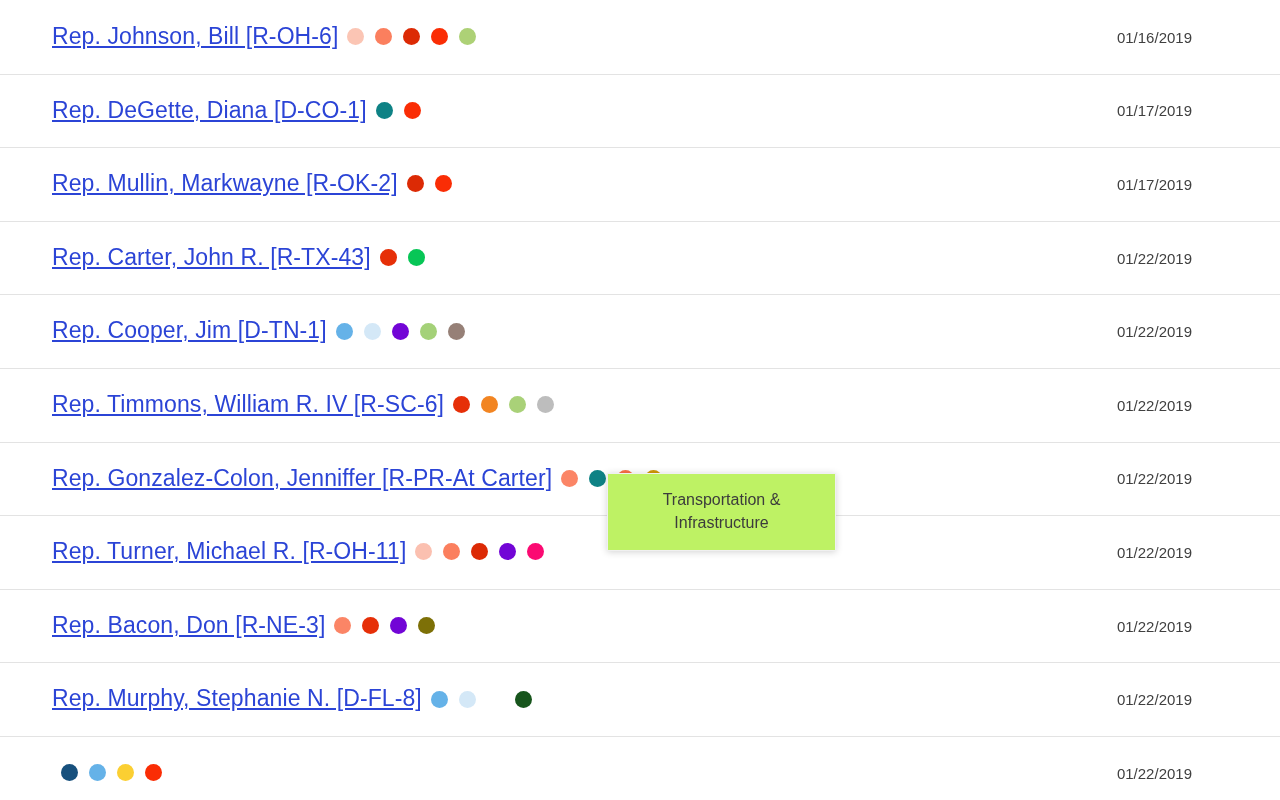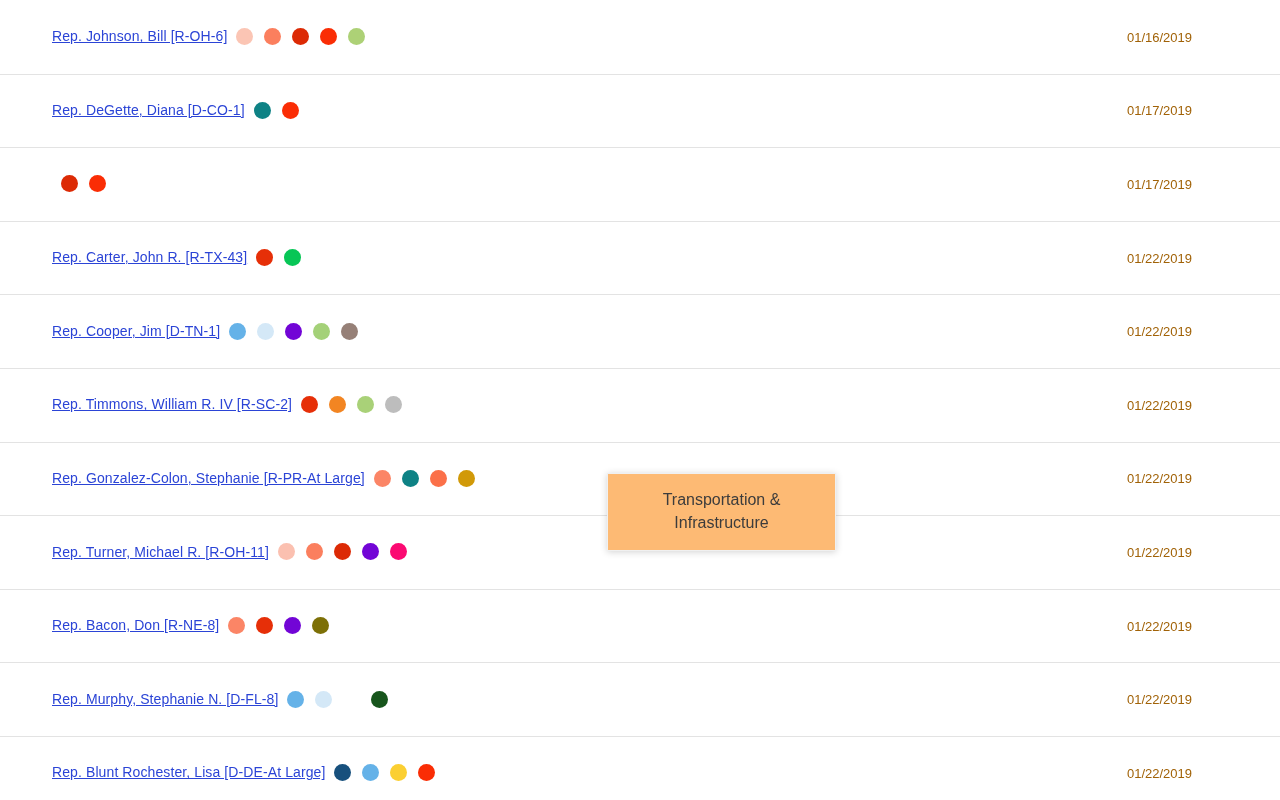--- a/index.html
+++ b/index.html
@@ -41,21 +41,21 @@
   .name-cell {
     flex: 0 0 auto;
     display: flex;
     align-items: center;
     white-space: nowrap;
   }
 
   .member-link {
     color: #2b44d6;
     text-decoration: underline;
-    font-size: 14px;
+    font-size: 23px;
     line-height: 1.2;
     letter-spacing: 0.1px;
     cursor: pointer;
   }
 
   .dots {
     display: inline-flex;
     align-items: center;
     margin-left: 9px;
   }
@@ -69,29 +69,29 @@
     cursor: pointer;
     flex: 0 0 auto;
   }
   .dot:last-child { margin-right: 0; }
 
   .date-cell {
     position: absolute;
     right: 88px;
     top: 50%;
     transform: translateY(-50%);
-    font-size: 13px;
-    color: #a16207;
+    font-size: 15px;
+    color: #404040;
     white-space: nowrap;
   }
 
   
   .tooltip {
     position: absolute;
-    background: #fdba74;
+    background: #bef264;
     border: 1px solid #f0f0f0;
     box-shadow: 0 1px 7px rgba(0,0,0,0.18);
     padding: 14px 16px 16px 16px;
     width: 229px;
     text-align: center;
     font-size: 16px;
     line-height: 1.45;
     color: #3c3c3c;
     z-index: 50;
     pointer-events: none;
@@ -119,20 +119,21 @@
         <a class="member-link">Rep. DeGette, Diana [D-CO-1]</a>
         <span class="dots">
           <span class="dot" style="background: rgb(14, 130, 133);"></span>
           <span class="dot" style="background: rgb(250, 45, 5);"></span>
         </span>
       </div>
       <div class="date-cell">01/17/2019</div>
     </div>
     <div class="row">
       <div class="name-cell">
+        <a class="member-link">Rep. Mullin, Markwayne [R-OK-2]</a>
         <span class="dots">
           <span class="dot" style="background: rgb(220, 42, 5);"></span>
           <span class="dot" style="background: rgb(250, 45, 5);"></span>
         </span>
       </div>
       <div class="date-cell">01/17/2019</div>
     </div>
     <div class="row">
       <div class="name-cell">
         <a class="member-link">Rep. Carter, John R. [R-TX-43]</a>
@@ -151,33 +152,33 @@
           <span class="dot" style="background: rgb(212, 232, 247);"></span>
           <span class="dot" style="background: rgb(114, 5, 214);"></span>
           <span class="dot" style="background: rgb(164, 209, 120);"></span>
           <span class="dot" style="background: rgb(150, 128, 119);"></span>
         </span>
       </div>
       <div class="date-cell">01/22/2019</div>
     </div>
     <div class="row">
       <div class="name-cell">
-        <a class="member-link">Rep. Timmons, William R. IV [R-SC-2]</a>
+        <a class="member-link">Rep. Timmons, William R. IV [R-SC-6]</a>
         <span class="dots">
           <span class="dot" style="background: rgb(230, 47, 8);"></span>
           <span class="dot" style="background: rgb(242, 133, 34);"></span>
           <span class="dot" style="background: rgb(169, 209, 120);"></span>
           <span class="dot" style="background: rgb(189, 189, 189);"></span>
         </span>
       </div>
       <div class="date-cell">01/22/2019</div>
     </div>
     <div class="row">
       <div class="name-cell">
-        <a class="member-link">Rep. Gonzalez-Colon, Stephanie [R-PR-At Large]</a>
+        <a class="member-link">Rep. Gonzalez-Colon, Jenniffer [R-PR-At Carter]</a>
         <span class="dots">
           <span class="dot" style="background: rgb(251, 133, 102);"></span>
           <span class="dot" style="background: rgb(14, 130, 133);"></span>
           <span class="dot" style="background: rgb(251, 112, 73);"></span>
           <span class="dot" style="background: rgb(209, 153, 8);"></span>
         </span>
       </div>
       <div class="date-cell">01/22/2019</div>
     </div>
     <div class="row">
@@ -188,21 +189,21 @@
           <span class="dot" style="background: rgb(251, 127, 94);"></span>
           <span class="dot" style="background: rgb(220, 42, 5);"></span>
           <span class="dot" style="background: rgb(114, 5, 214);"></span>
           <span class="dot" style="background: rgb(251, 10, 114);"></span>
         </span>
       </div>
       <div class="date-cell">01/22/2019</div>
     </div>
     <div class="row">
       <div class="name-cell">
-        <a class="member-link">Rep. Bacon, Don [R-NE-8]</a>
+        <a class="member-link">Rep. Bacon, Don [R-NE-3]</a>
         <span class="dots">
           <span class="dot" style="background: rgb(251, 133, 102);"></span>
           <span class="dot" style="background: rgb(230, 47, 8);"></span>
           <span class="dot" style="background: rgb(114, 5, 214);"></span>
           <span class="dot" style="background: rgb(125, 112, 7);"></span>
         </span>
       </div>
       <div class="date-cell">01/22/2019</div>
     </div>
     <div class="row">
@@ -212,21 +213,20 @@
           <span class="dot" style="background: rgb(101, 178, 232);"></span>
           <span class="dot" style="background: rgb(212, 232, 247);"></span>
           <span class="dot"></span>
           <span class="dot" style="background: rgb(23, 85, 28);"></span>
         </span>
       </div>
       <div class="date-cell">01/22/2019</div>
     </div>
     <div class="row">
       <div class="name-cell">
-        <a class="member-link">Rep. Blunt Rochester, Lisa [D-DE-At Large]</a>
         <span class="dots">
           <span class="dot" style="background: rgb(23, 80, 125);"></span>
           <span class="dot" style="background: rgb(101, 178, 232);"></span>
           <span class="dot" style="background: rgb(251, 207, 50);"></span>
           <span class="dot" style="background: rgb(250, 45, 5);"></span>
         </span>
       </div>
       <div class="date-cell">01/22/2019</div>
     </div>
   </div>

